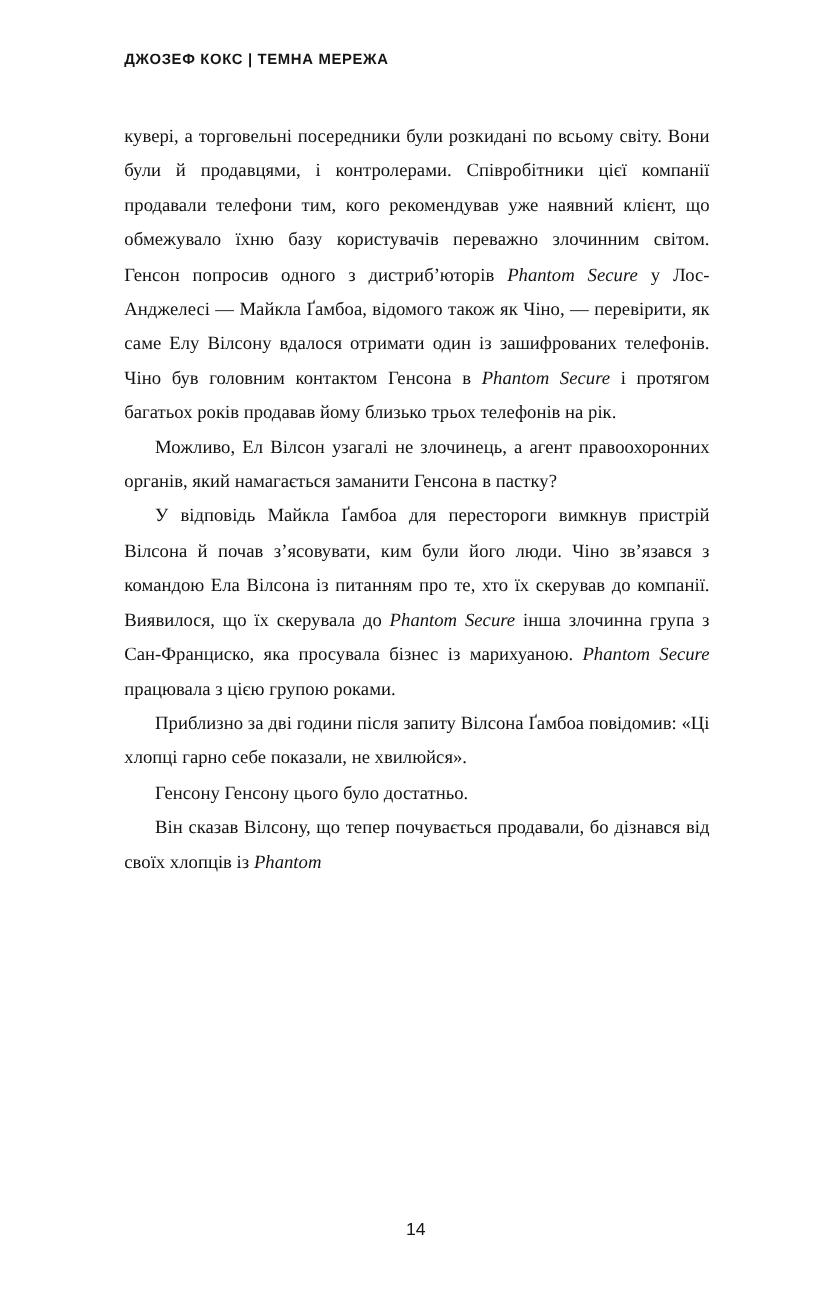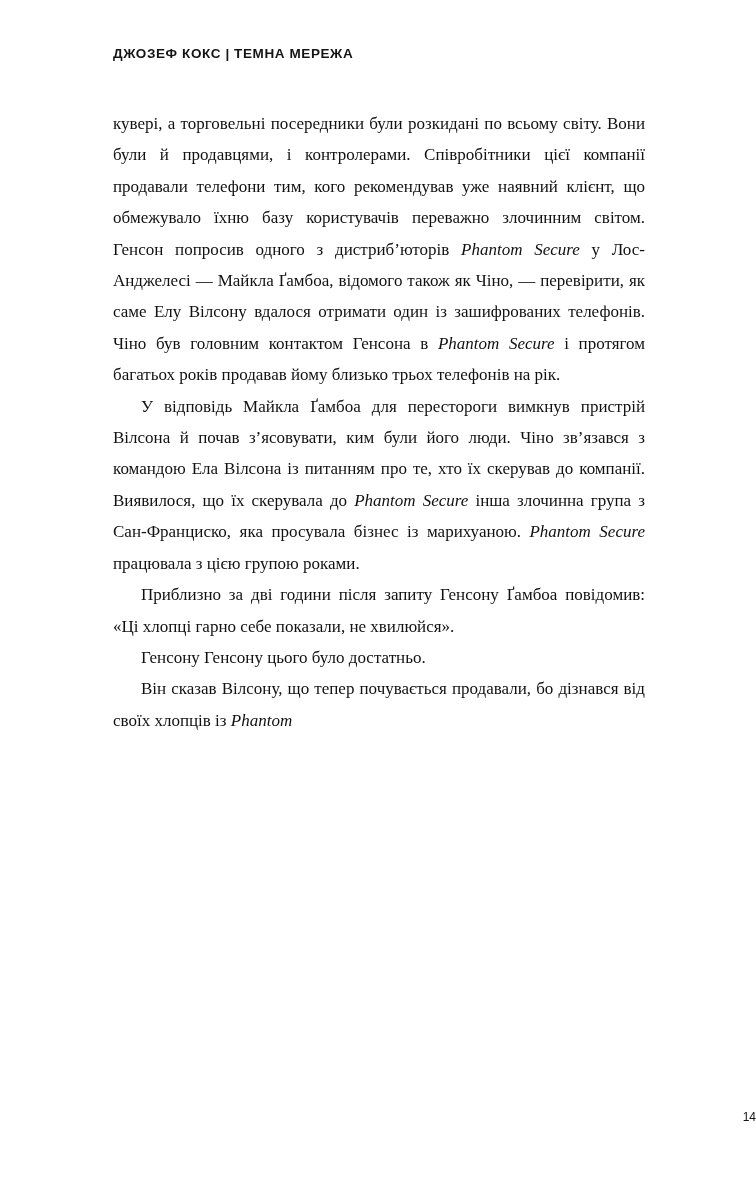--- a/index.html
+++ b/index.html
@@ -56,36 +56,37 @@
     text-indent: 28px;
   }
   .para em {
     font-style: italic;
   }
   .folio {
     position: absolute;
     left: 0;
     top: 1110px;
     width: 756px;
-    text-align: right;
+    text-align: center;
     font-family: "Liberation Sans", "DejaVu Sans", sans-serif;
-    font-size: 12px;
+    font-size: 16px;
     color: #141414;
   }
 </style>
 </head>
 <body>
 
 <div class="page">
 
   <div class="running-head">ДЖОЗЕФ КОКС | ТЕМНА МЕРЕЖА</div>
 
   <div class="body-col" id="body-col">
       <p class="para cont"><span>кувері, а торговельні посередники були розкидані по всьому світу. Вони були й продавцями, і контролерами. Співробітники цієї компанії продавали телефони тим, кого рекомендував уже наявний клієнт, що обмежувало їхню базу користувачів переважно злочинним світом. Генсон попросив одного з дистриб’юторів </span><em>Phantom Secure</em><span> у Лос-Анджелесі — Майкла Ґамбоа, відомого також як Чіно, — перевірити, як саме Елу Вілсону вдалося отримати один із зашифрованих телефонів. Чіно був головним контактом Генсона в </span><em>Phantom Secure</em><span> і протягом багатьох років продавав йому близько трьох телефонів на рік.</span></p>
+      <p class="para indent"><span>Можливо, Ел Вілсон узагалі не злочинець, а агент правоохоронних органів, який намагається заманити Генсона в пастку?</span></p>
       <p class="para indent"><span>У відповідь Майкла Ґамбоа для перестороги вимкнув пристрій Вілсона й почав з’ясовувати, ким були його люди. Чіно зв’язався з командою Ела Вілсона із питанням про те, хто їх скерував до компанії. Виявилося, що їх скерувала до </span><em>Phantom Secure</em><span> інша злочинна група з Сан-Франциско, яка просувала бізнес із марихуаною. </span><em>Phantom Secure</em><span> працювала з цією групою роками.</span></p>
-      <p class="para indent"><span>Приблизно за дві години після запиту Генсону Ґамбоа повідомив: «Ці хлопці гарно себе показали, не хвилюйся».</span></p>
+      <p class="para indent"><span>Приблизно за дві години після запиту Вілсона Ґамбоа повідомив: «Ці хлопці гарно себе показали, не хвилюйся».</span></p>
       <p class="para indent"><span>Генсону Генсону цього було достатньо.</span></p>
       <p class="para indent"><span>Він сказав Вілсону, що тепер почувається продавали, бо дізнався від своїх хлопців із </span><em>Phantom</em></p>
     </div>
 
   <div class="folio">14</div>
 
 </div>
 
 </body></html>

